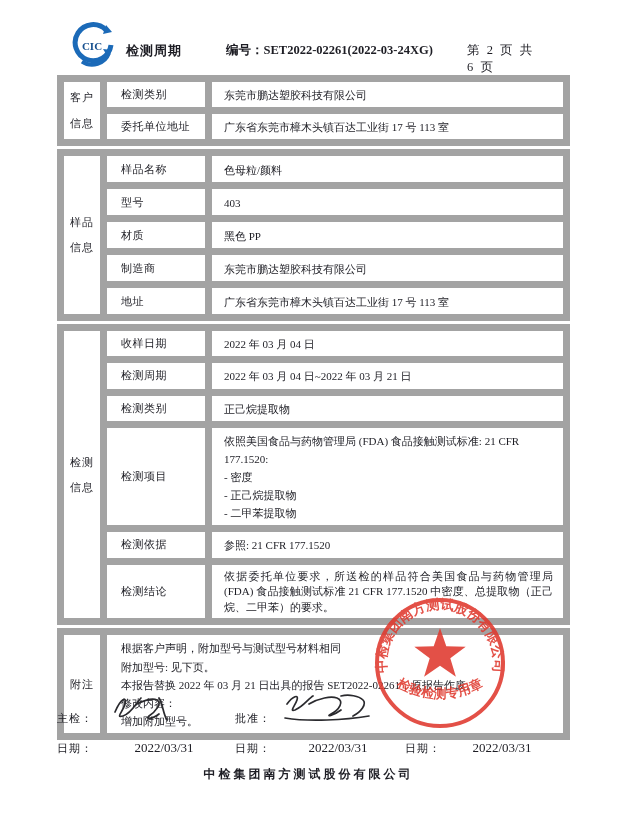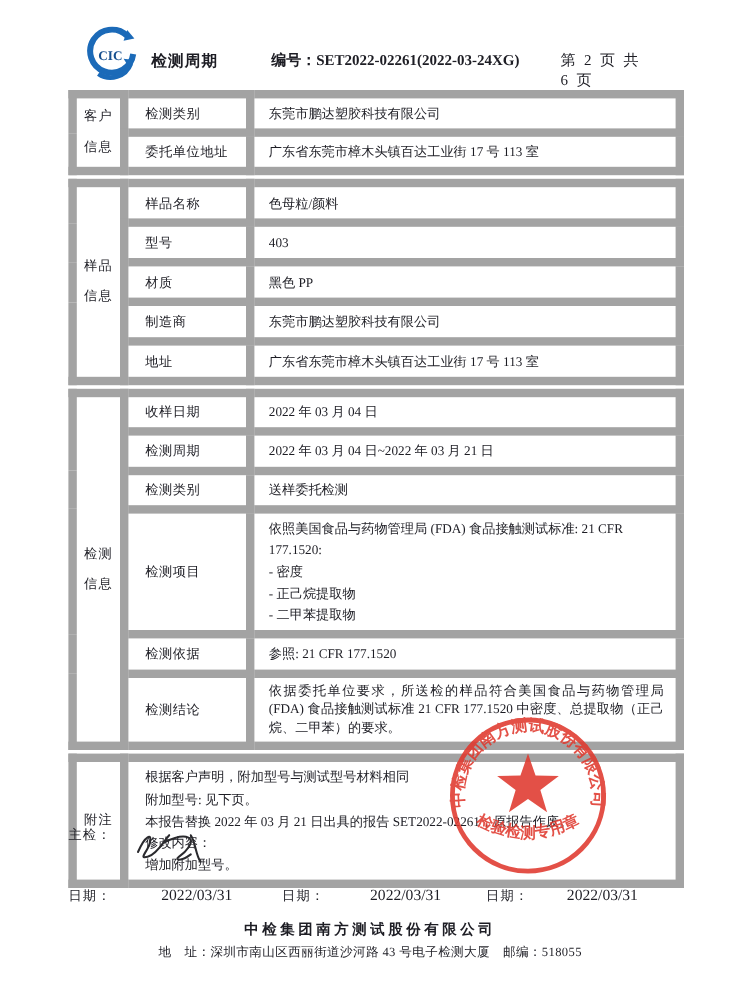--- a/index.html
+++ b/index.html
@@ -32,21 +32,21 @@
   td.val{ padding:4px 10px 3px 12px; line-height:1.65; white-space:pre-line; text-align:justify; }
   td.val.tight{ line-height:1.42; }
   tr.h32{ height:32px; } tr.h33{ height:33px; }
   tr.h27{ height:27px; } tr.h26{ height:26px; }
   tr.h90{ height:90px; } tr.h25{ height:25px; }
   tr.h46{ height:46px; } tr.h88{ height:88px; }
 
   
   .sign-block{ position:absolute; left:57px; top:688px; width:506px; }
   .sign-row{ display:flex; }
-  .sign-col{ display:flex; align-items:flex-start; }
+  .sign-col{ display:flex; align-items:flex-end; }
   .sc1{ width:178px; } .sc2{ width:170px; } .sc3{ width:158px; }
   .sign-role{ font-size:11px; letter-spacing:1px; white-space:nowrap; }
   .sig-svg{ margin-left:8px; }
   .date-row{ display:flex; margin-top:14px; }
   .date-col{ display:flex; align-items:center; }
   .date-label{ font-size:11px; letter-spacing:1px; }
   .date-value{ font-size:13px; flex:1; text-align:center; }
 
   
   .stamp{ position:absolute; left:371px; top:594px; width:138px; height:138px;
@@ -144,21 +144,21 @@
 信息</td>
         <td class="lbl">收样日期</td>
         <td class="val">2022 年 03 月 04 日</td>
       </tr>
       <tr class="h27">
         <td class="lbl">检测周期</td>
         <td class="val">2022 年 03 月 04 日~2022 年 03 月 21 日</td>
       </tr>
       <tr class="h26">
         <td class="lbl">检测类别</td>
-        <td class="val">送样委托检测</td>
+        <td class="val">正己烷提取物</td>
       </tr>
       <tr class="h90">
         <td class="lbl">检测项目</td>
         <td class="val">依照美国食品与药物管理局 (FDA) 食品接触测试标准: 21 CFR
 177.1520:
 - 密度
 - 正己烷提取物
 - 二甲苯提取物</td>
       </tr>
       <tr class="h25">
@@ -207,35 +207,40 @@
   </svg>
 
   <div class="sign-block">
     <div class="sign-row">
       <div class="sign-col sc1">
         <span class="sign-role">主检：</span>
         <svg class="sig-svg" width="92" height="36" viewBox="0 0 92 36">
           <path d="M14 22 C20 8 26 6 24 14 C22 22 14 28 22 26 C30 24 36 12 40 8 M36 14 C44 10 52 8 56 10 C62 13 54 22 48 26 C44 29 50 30 58 24 M58 8 C62 14 62 24 66 30" fill="none" stroke="#2a2a2e" stroke-width="1.7" stroke-linecap="round"></path>
         </svg>
       </div>
+      <div class="sign-col sc3">
+        <span class="sign-role">批准：</span>
+        <svg class="sig-svg" width="96" height="38" viewBox="0 0 96 38">
+          <path d="M8 16 C14 8 20 6 18 12 C16 18 10 24 16 22 C24 19 30 10 34 8 M30 16 C40 10 52 8 58 10 C66 13 60 22 52 26 C46 29 54 28 62 22 M62 8 C70 6 80 8 84 12 C88 16 82 24 74 28 M6 30 C30 34 66 32 90 28" fill="none" stroke="#2a2a2e" stroke-width="1.7" stroke-linecap="round"></path>
+        </svg>
+      </div>
     </div>
     <div class="date-row">
       <div class="date-col sc1">
         <span class="date-label">日期：</span>
         <span class="date-value">2022/03/31</span>
       </div>
       <div class="date-col sc2">
         <span class="date-label">日期：</span>
         <span class="date-value">2022/03/31</span>
       </div>
       <div class="date-col sc3">
         <span class="date-label">日期：</span>
         <span class="date-value">2022/03/31</span>
       </div>
     </div>
   </div>
 
   <div class="footer">
     <div class="footer-company">中检集团南方测试股份有限公司</div>
-    <div class="footer-line">地　址：深圳市南山区西丽街道沙河路 43 号电子检测大厦　邮编：518055</div>
   </div>
 
 </div>
 
 </body></html>

